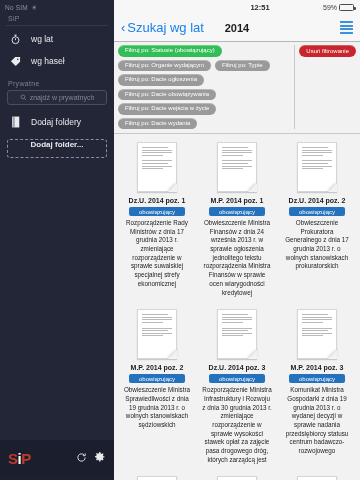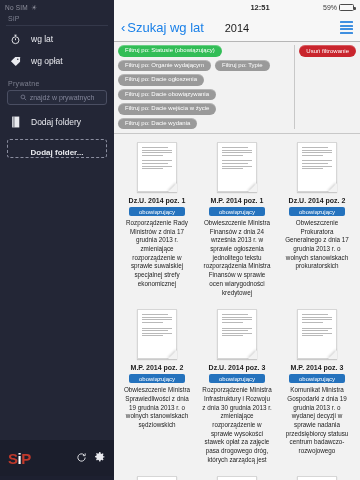--- a/index.html
+++ b/index.html
@@ -72,21 +72,21 @@
     gap: 3px;
   }
   .sb-search-ico { color: #83869a; display:flex; }
   .sb-search-text { font-size: 7px; color: #83869a; }
 
   .sb-addfolder {
     margin: 6px 7px 0 7px;
     height: 19px;
     border: 1px dashed #8b8ea0;
     border-radius: 3px;
-    display: flex; align-items: flex-end; justify-content: center;
+    display: flex; align-items: flex-start; justify-content: center;
   }
   .sb-addfolder span { font-size: 8px; color: #e9eaef; font-weight: bold; }
 
   .sb-bottom {
     position: absolute; bottom: 0; left: 0;
     width: 114px; height: 36px;
     background: #1b1e2c;
     display: flex; align-items: center;
     padding: 0 8px;
   }
@@ -140,21 +140,21 @@
   }
   .nav-back {
     display: flex; align-items: center; gap: 2px;
     color: #1a80e8;
   }
   .nav-back .chev { font-size: 13px; line-height: 1; font-weight: 300; }
   .nav-back .btxt { font-size: 13px; }
   .nav-title {
     position: absolute; left: 0; right: 0;
     text-align: center;
-    font-size: 11px; font-weight: normal; color: #1c1c1c;
+    font-size: 11px; font-weight: bold; color: #1c1c1c;
     pointer-events: none;
   }
   .nav-menu {
     margin-left: auto; position: relative; z-index: 2;
     display: flex; flex-direction: column; gap: 1.5px;
     width: 13px;
   }
   .nav-menu i { display:block; height: 2px; background: #3f8fe0; border-radius: .5px; }
 
   
@@ -289,21 +289,21 @@
         <span class="sb-label">wg lat</span>
       </div>
 
       <div class="sb-item">
         <span class="sb-icon">
           <svg width="11" height="11" viewBox="0 0 24 24" fill="#e9eaef">
             <path d="M2 11.5 11.5 2H21a1 1 0 0 1 1 1v9.5L12.5 22 2 11.5z"></path>
             <circle cx="17" cy="7" r="1.6" fill="#232636"></circle>
           </svg>
         </span>
-        <span class="sb-label">wg opłat</span>
+        <span class="sb-label">wg haseł</span>
       </div>
 
 
     </div>
 
     <div class="sb-section">Prywatne</div>
 
     <div class="sb-search">
       <span class="sb-search-ico">
         <svg width="7" height="7" viewBox="0 0 24 24" fill="none" stroke="#83869a" stroke-width="2.5">

